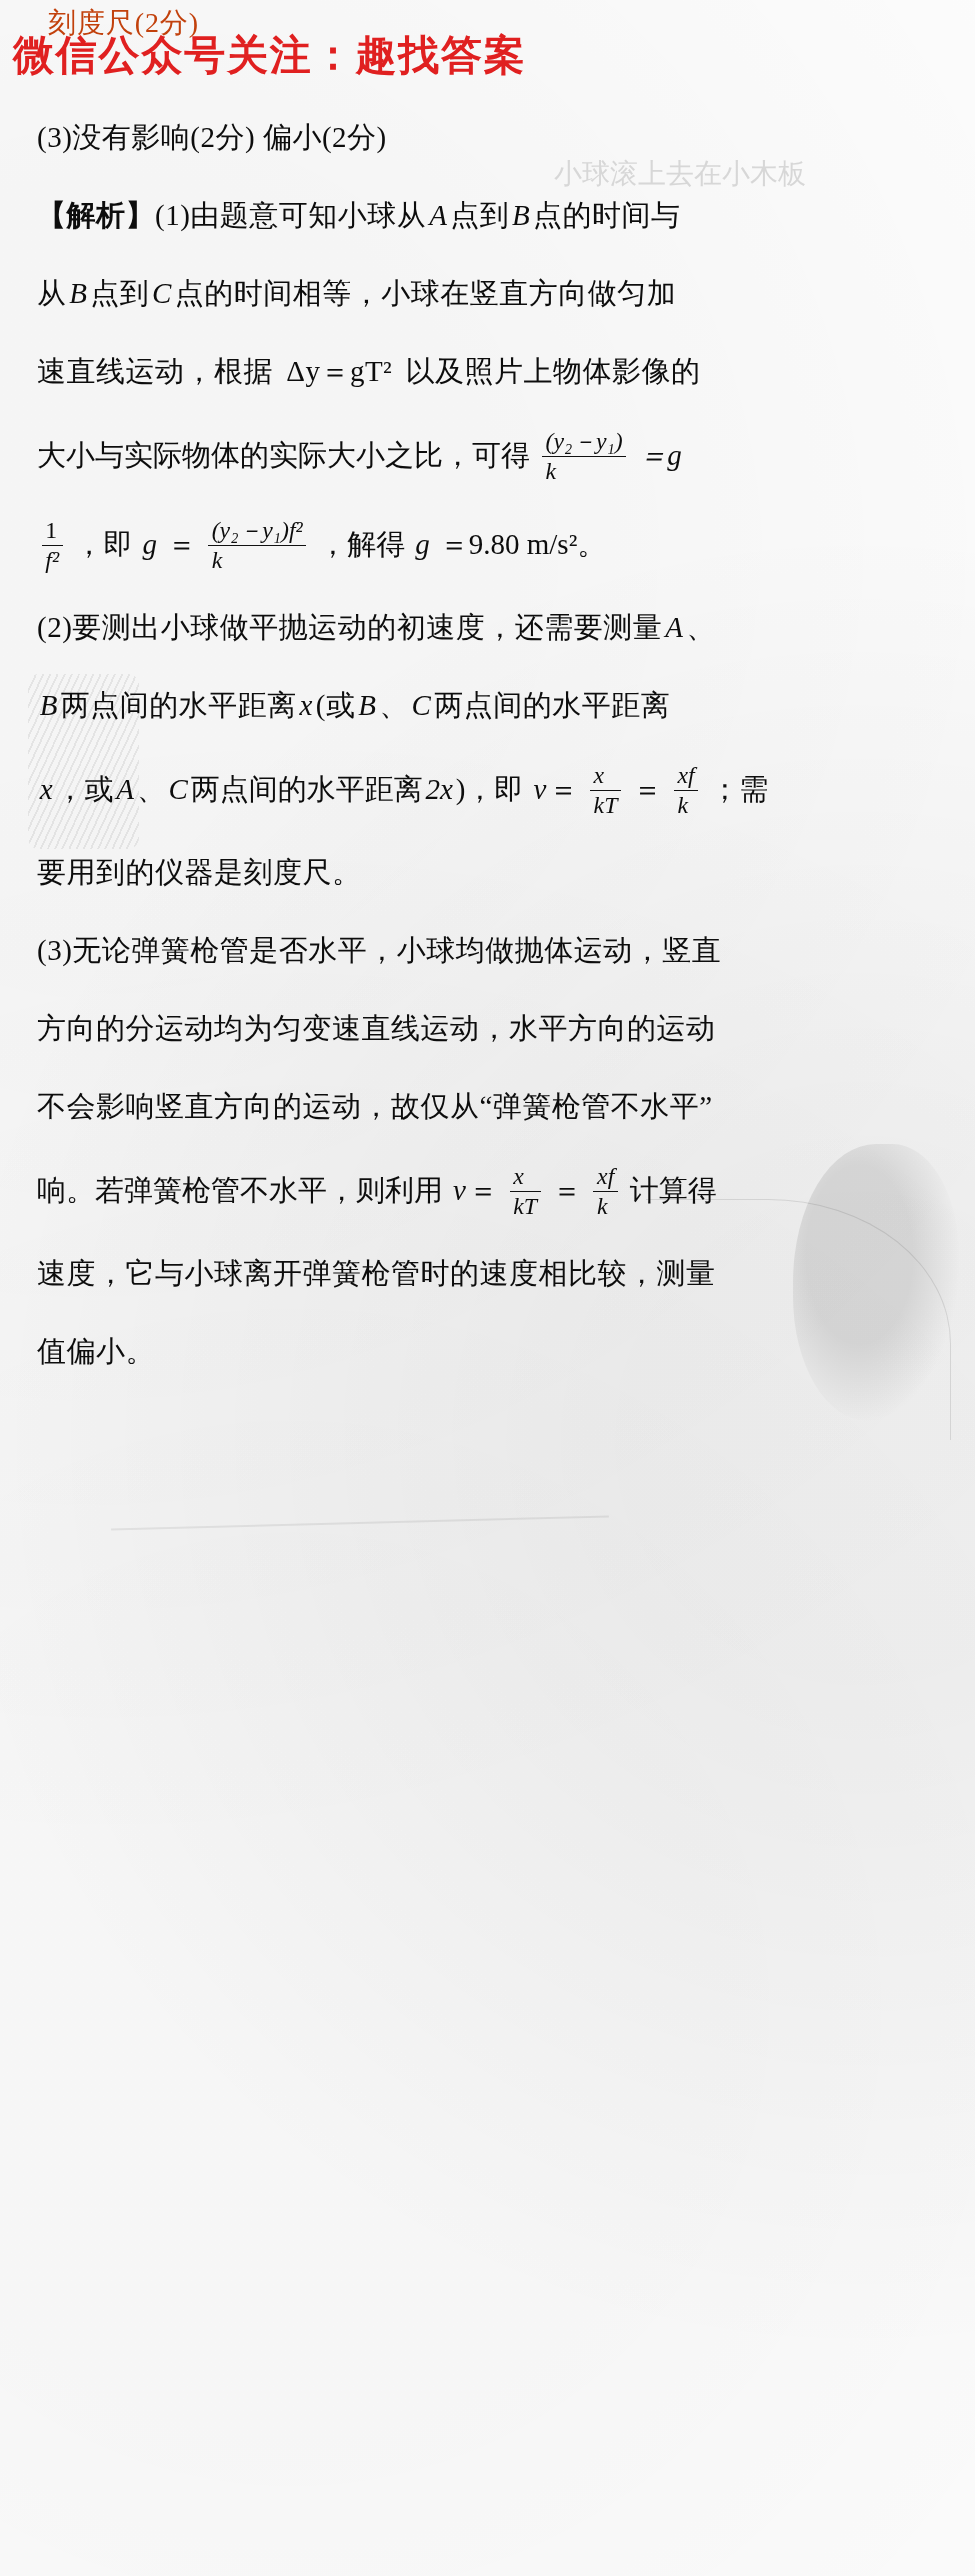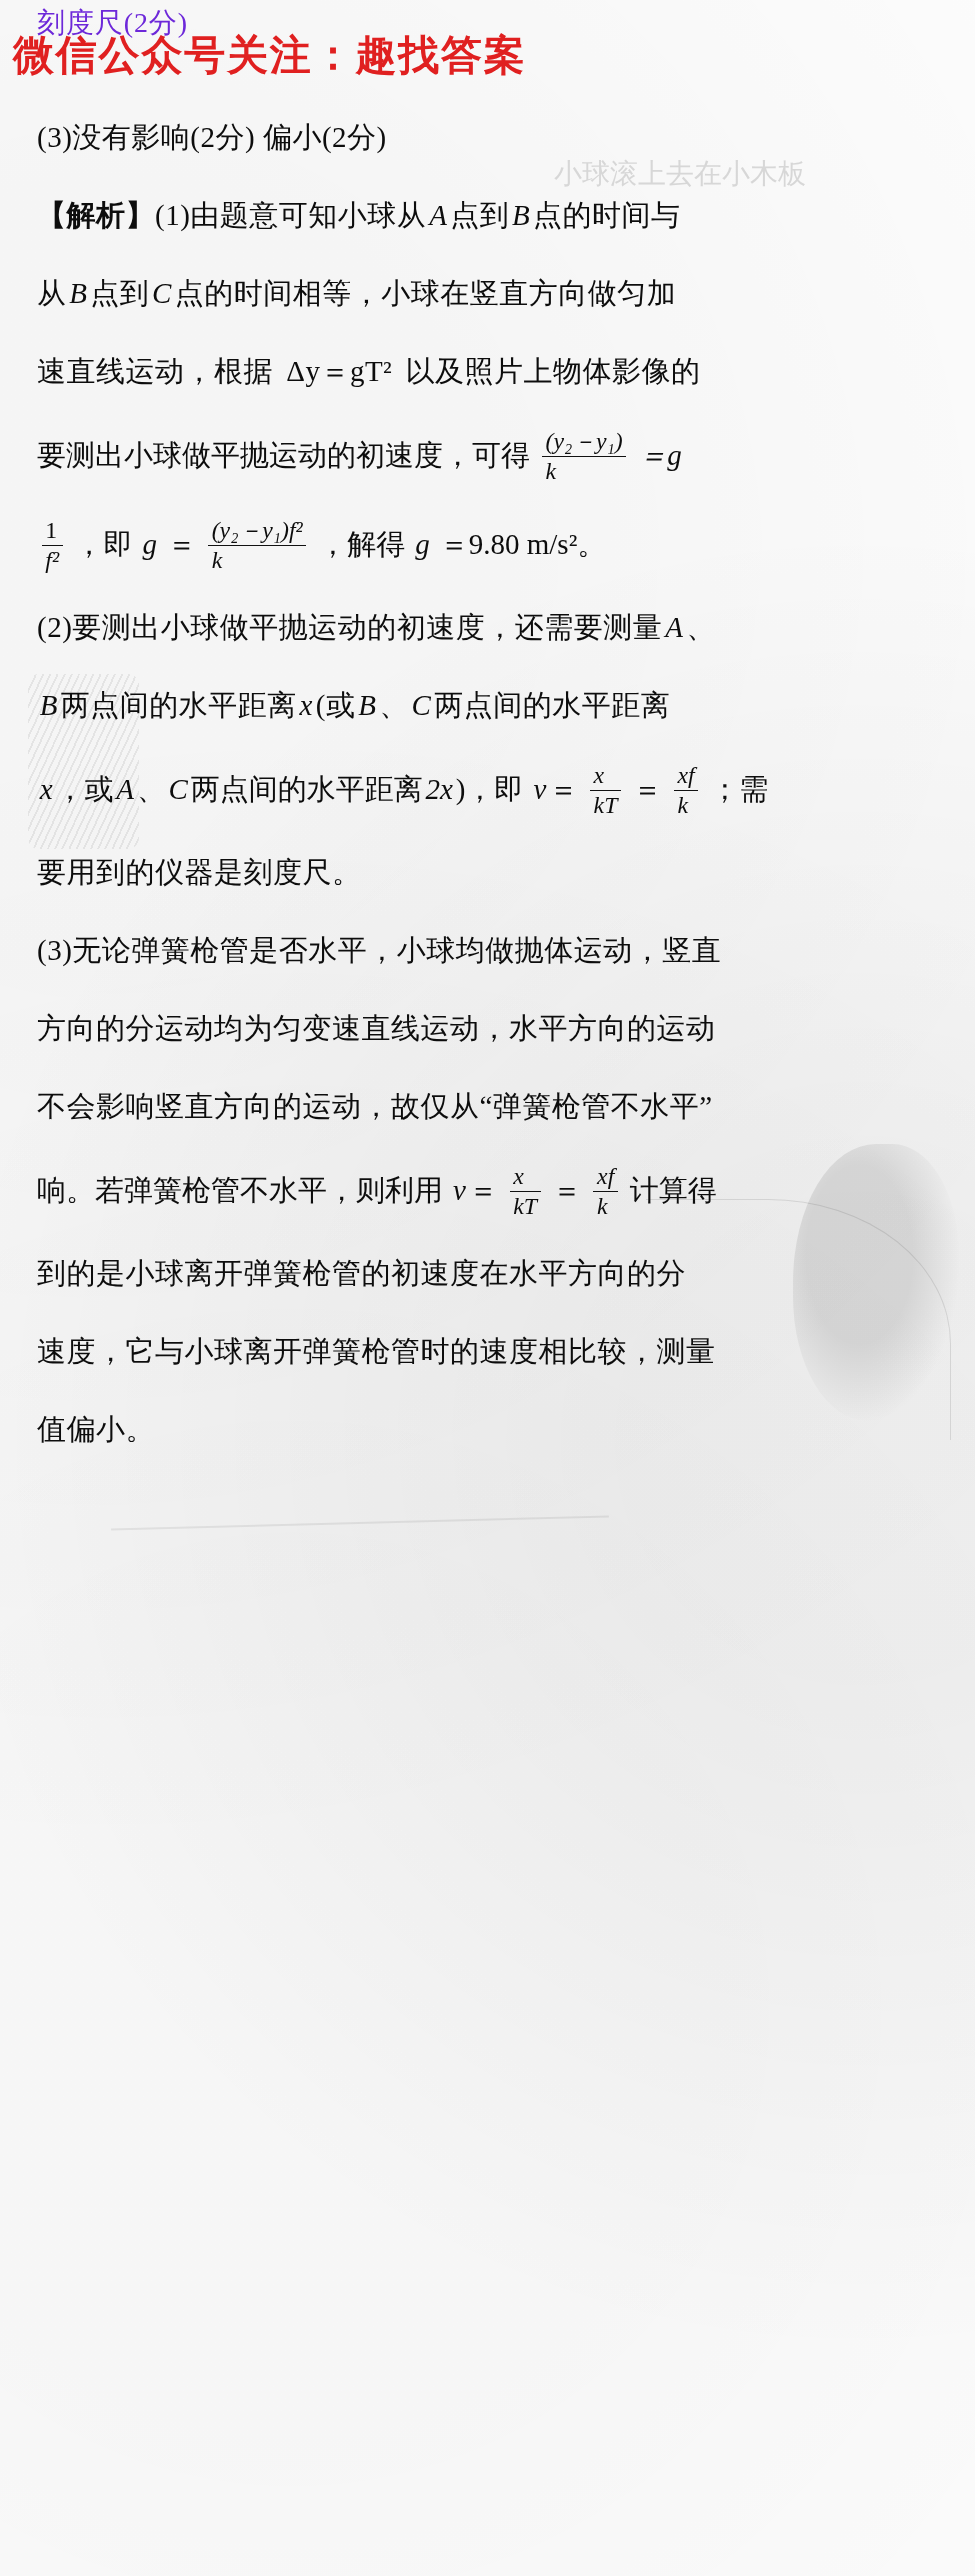--- a/index.html
+++ b/index.html
@@ -31,23 +31,23 @@
   .content {
     position: relative;
     z-index: 3;
     padding: 0 36px 0 37px;
   }
 
   
   .topline {
     position: absolute;
     top: 3.7px;
-    left: 37px;
+    left: 48px;
     font-size: 28px;
-    color: #6d28d9;
+    color: #c2410c;
     letter-spacing: 0.9px;
     z-index: 2;
   }
 
   .banner {
     position: relative;
     z-index: 5;
     margin: 28px 0 0 13px;
     font-family: "Liberation Sans", sans-serif;
     font-weight: bold;
@@ -147,21 +147,21 @@
     <span>从</span><i class="v">B</i><span>点到</span><i class="v">C</i><span>点的时间相等，小球在竖直方向做匀加</span>
   </div>
 
   <div class="line">
     <span>速直线运动，根据</span>
     <span style="padding:0 5.5px;">Δy＝gT²</span>
     <span>以及照片上物体影像的</span>
   </div>
 
   <div class="eqline">
-    <span>要测出小球做平抛运动的初速度，可得</span>
+    <span>大小与实际物体的实际大小之比，可得</span>
     <span class="frac">
       <span class="num" style="font-style:italic;">(y₂－y₁)</span>
       <span class="den" style="font-style:italic;">k</span>
     </span>
     <span style="font-style:italic;">＝g</span>
   </div>
 
   <div class="eqline">
     <span class="frac">
       <span class="num">1</span>
@@ -216,18 +216,17 @@
       <span class="den" style="font-style:italic;">kT</span>
     </span>
     <span>＝</span>
     <span class="frac">
       <span class="num" style="font-style:italic;">xf</span>
       <span class="den" style="font-style:italic;">k</span>
     </span>
     <span>计算得</span>
   </div>
 
-  <div class="line">到的是小球离开弹簧枪管的初速度在水平方向的分</div>
   <div class="line">速度，它与小球离开弹簧枪管时的速度相比较，测量</div>
   <div class="line">值偏小。</div>
 
 </div>
 
 
 </body></html>

